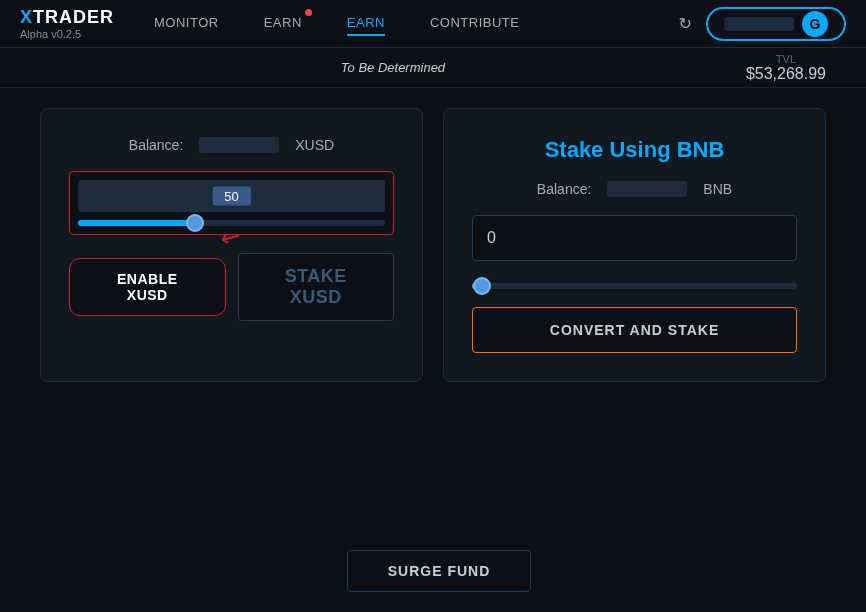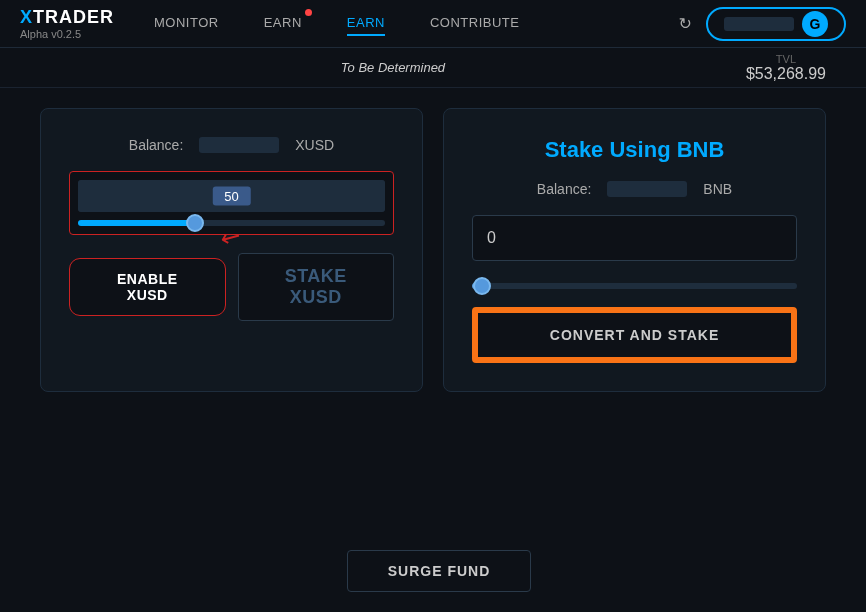--- a/index.html
+++ b/index.html
@@ -311,21 +311,21 @@
       border-radius: 50%;
       position: absolute;
       top: 50%;
       left: 3%;
       transform: translate(-50%, -50%);
       border: 2px solid #7ab8ee;
     }
 
     .btn-convert-stake {
       background: #0d1117;
-      border: 6px solid #f97316;
+      border: 1px solid #f97316;
       color: #ccc;
       padding: 14px 8px;
       border-radius: 4px;
       font-size: 14px;
       font-weight: bold;
       cursor: pointer;
       text-align: center;
       letter-spacing: 1px;
       width: 100%;
     }

